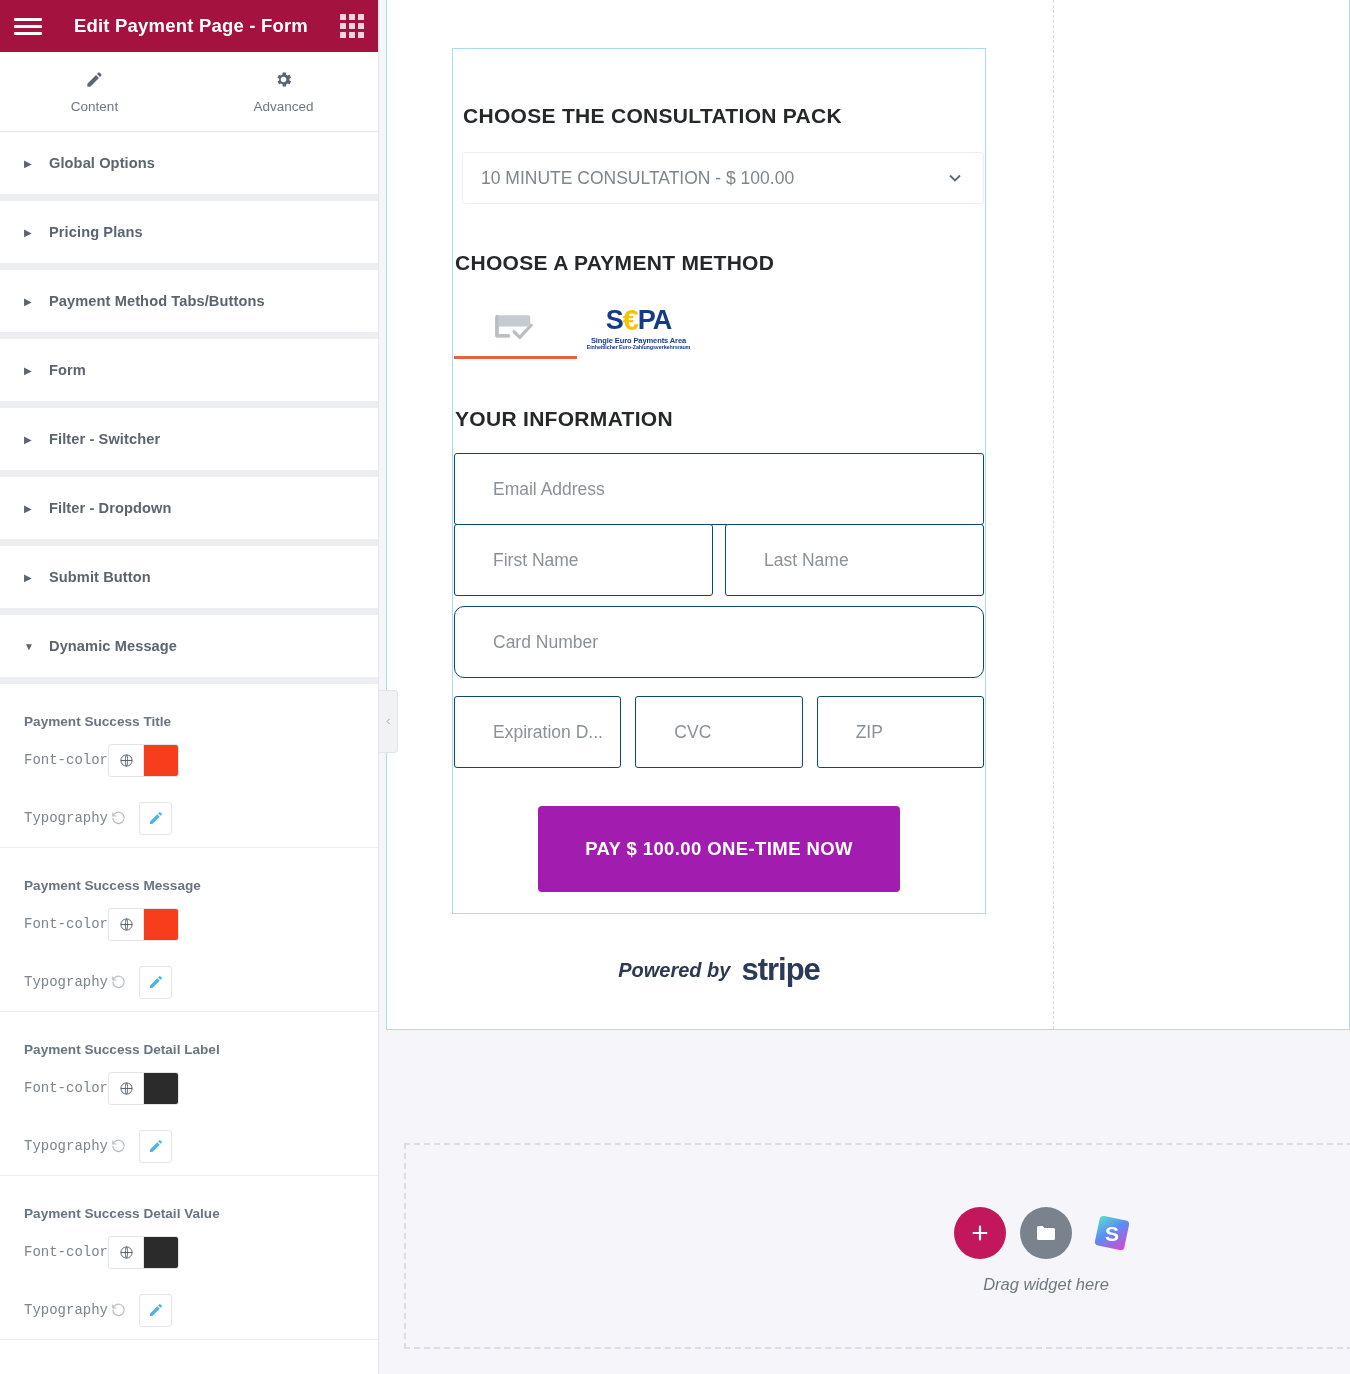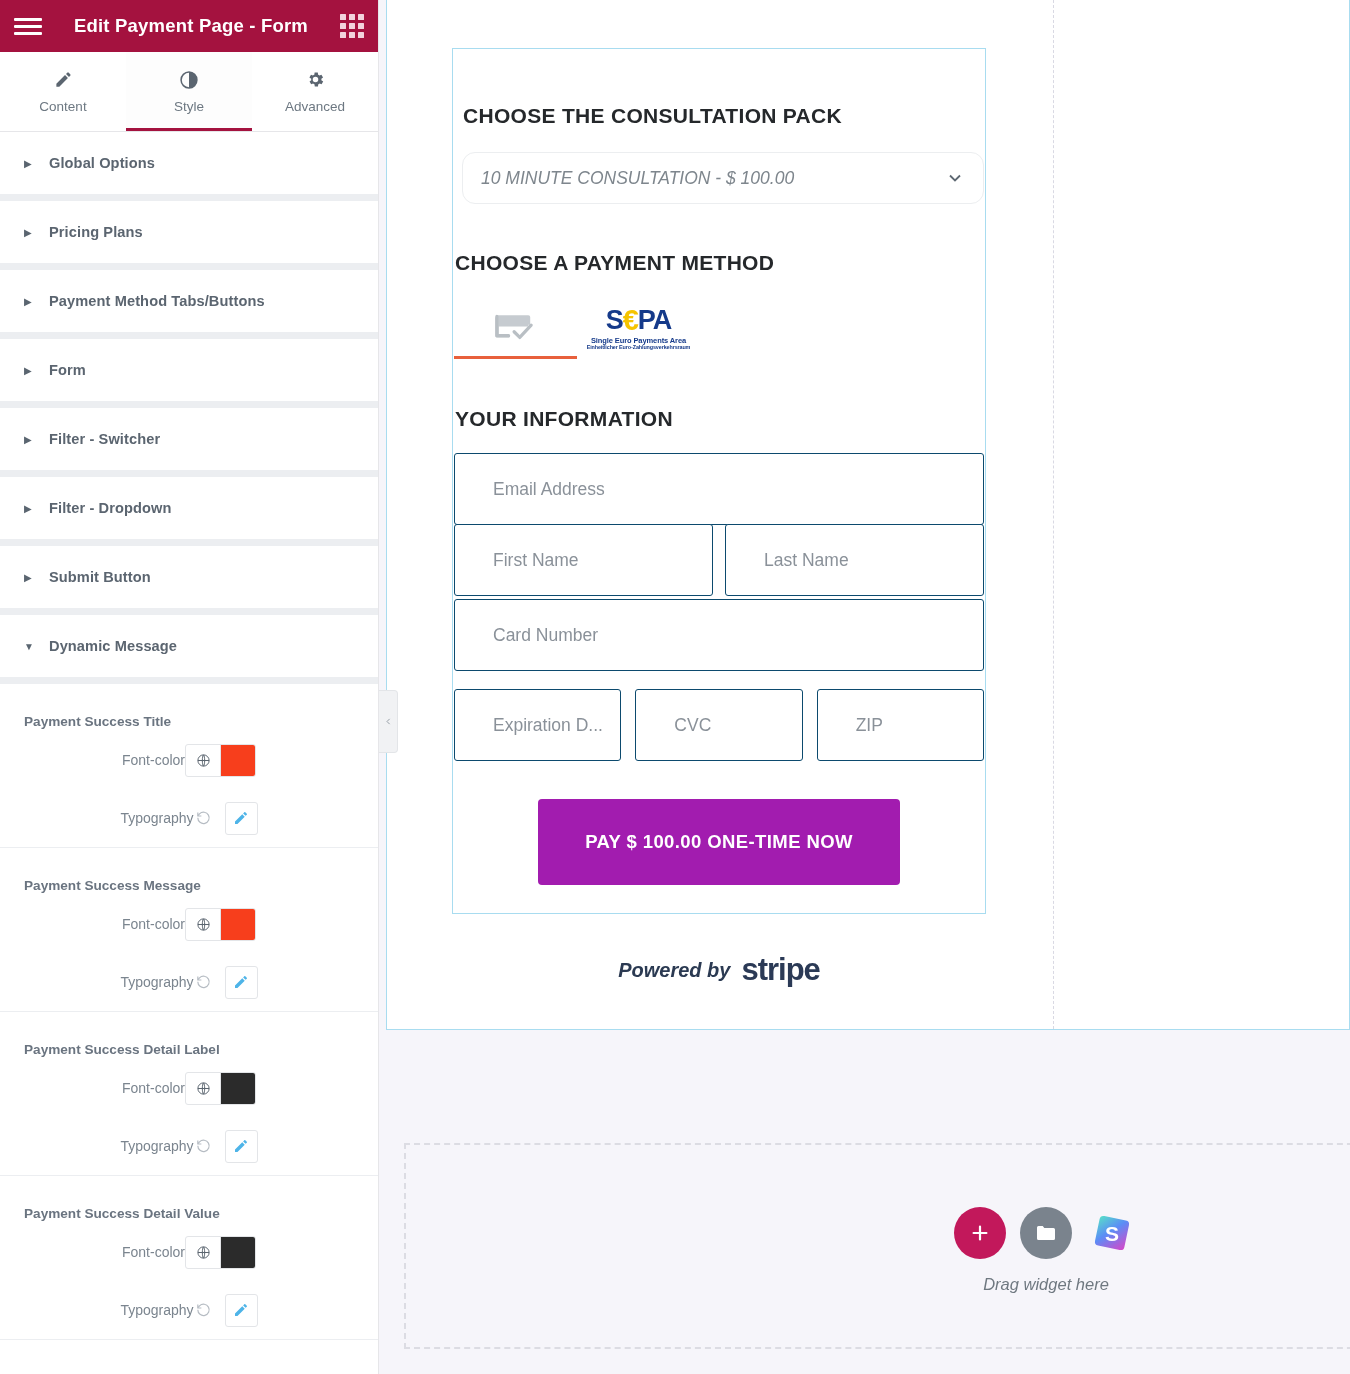--- a/index.html
+++ b/index.html
@@ -42,21 +42,21 @@
   .sections { }
   .section-row {
     height: 69px; background: #fff; display: flex; align-items: center;
     padding: 0 24px; cursor: pointer; border-bottom: 7px solid #eceef1;
   }
   .caret { width: 16px; color: #5a6570; font-size: 10px; margin-right: 9px; display:inline-block; }
   .section-label { font-size: 14.6px; font-weight: bold; color: #5b6570; letter-spacing: .1px; }
 
   .ctrl-group { background: #fff; padding: 0 24px; border-bottom: 1px solid #eceef1; }
   .group-title { font-size: 13.6px; font-weight: bold; color: #6a7480; padding: 30px 0 2px; }
-  .ctrl-row { height: 58px; display: flex; align-items: center; justify-content: center; }
+  .ctrl-row { height: 58px; display: flex; align-items: center; justify-content: flex-start; font-family: Liberation Mono, monospace; }
   .ctrl-label { font-size: 14px; color: #7b858f; }
   .ctrl-right { display: flex; align-items: center; gap: 11px; }
 
   .color-ctl { display: flex; border: 1px solid #e3e5e8; border-radius: 3px; overflow: hidden;
     height: 33px; cursor: pointer; background:#fff; }
   .globe-box { width: 35px; display: flex; align-items: center; justify-content: center;
     border-right: 1px solid #e3e5e8; color: #5c6670; }
   .swatch { width: 34px; }
 
   .reset-btn { width: 20px; height: 20px; color: #b6bcc3; cursor: pointer; display:flex;
@@ -83,23 +83,23 @@
 
   .form-widget {
     position: absolute; left: 65px; top: 48px; width: 534px; height: 866px;
     border: 1px solid #a8dcf0; background: #fff; padding: 0 0;
   }
   .fw-inner { padding: 0 1px; }
   .fw-heading { font-size: 21px; font-weight: bold; color: #25282b; letter-spacing: .3px;
     padding-left: 1px; }
   .sec-pack { padding: 55px 0 0 8px; }
   .select-box {
-    margin-top: 24px; height: 52px; border: 1px solid #eceef0; border-radius: 13px;
+    margin-top: 24px; height: 52px; border: 1px solid #eceef0; border-radius: 3px;
     display: flex; align-items: center; padding: 0 18px; justify-content: space-between;
-    cursor: pointer; background:#fff;font-style:italic;
+    cursor: pointer; background:#fff;
   }
   .select-val { font-size: 17.5px; color: #7e868d; }
   .chev { color: #5e6872; font-size: 17px; display:flex; }
 
   .sec-method { padding-top: 47px; }
   .methods { display: flex; align-items: flex-end; gap: 0; margin-top: 22px; }
   .method-tab { width: 123px; height: 62px; display: flex; align-items: center;
     justify-content: center; cursor: pointer; }
   .method-tab.active { border-bottom: 3px solid #e8603c; }
   .sepa { display: flex; flex-direction: column; align-items: center; line-height: 1; }
@@ -108,21 +108,21 @@
   .sepa-l1 { font-size: 7.5px; font-weight: bold; color: #153a8a; margin-top: 2px; letter-spacing: -.1px; }
   .sepa-l2 { font-size: 5.4px; font-weight: bold; color: #153a8a; margin-top: 1px; letter-spacing: -.1px; }
 
   .sec-info { padding-top: 48px; }
   .fields { margin-top: 22px; }
   .field { border: 1px solid #0c4a6e; height: 72px; display: flex; align-items: center;
     padding: 0 38px; font-size: 17.5px; color: #8a9199; background: #fff; cursor: text; }
   .field.email { border-radius: 3px; }
   .row2 { display: flex; gap: 12px; margin-top: -1px; }
   .row2 .field { flex: 1; border-radius: 3px; }
-  .field.card { margin-top: 3px; border-radius: 3px; }
+  .field.card { margin-top: 10px; border-radius: 10px; }
   .row3 { display: flex; gap: 14px; margin-top: 18px; }
   .row3 .field { flex: 1; border-radius: 3px; overflow: hidden; white-space: nowrap; }
 
   .pay-wrap { display: flex; justify-content: center; margin-top: 38px; }
   .pay-btn { background: #f58266; color: #fff; border: none; border-radius: 4px;
     width: 362px; height: 86px; font-size: 18.5px; font-weight: bold; letter-spacing: .4px;
     cursor: pointer; font-family: "Liberation Sans", sans-serif; }
 
   .stripe-foot { position: absolute; left: 65px; top: 952px; width: 534px;
     display: flex; align-items: center; justify-content: center; gap: 11px; }
@@ -172,29 +172,20 @@
     </div>
 
     <div class="tabs">
       <div class="tab">
         <span class="tab-ico">
           <svg width="19" height="19" viewBox="0 0 24 24" fill="currentColor">
               <path d="M3 17.3V21h3.7L17.6 10.1l-3.7-3.7L3 17.3zM20.7 7c.4-.4.4-1 0-1.4l-2.3-2.3c-.4-.4-1-.4-1.4 0l-1.8 1.8 3.7 3.7L20.7 7z"></path>
             </svg>
         </span>
         <span>Content</span>
-      </div>
-      <div class="tab active">
-        <span class="tab-ico">
-          <svg width="20" height="20" viewBox="0 0 24 24">
-              <circle cx="12" cy="12" r="9.5" fill="none" stroke="currentColor" stroke-width="1.8"></circle>
-              <path d="M12 2.5a9.5 9.5 0 010 19z" fill="currentColor"></path>
-            </svg>
-        </span>
-        <span>Style</span>
       </div>
       <div class="tab">
         <span class="tab-ico">
           <svg width="19" height="19" viewBox="0 0 24 24" fill="currentColor">
               <path d="M19.4 13a7.8 7.8 0 000-2l2.1-1.6-2-3.5-2.5 1a7.6 7.6 0 00-1.7-1l-.4-2.6h-4l-.4 2.6c-.6.2-1.2.6-1.7 1l-2.5-1-2 3.5L6.6 11a7.8 7.8 0 000 2l-2.1 1.6 2 3.5 2.5-1c.5.4 1.1.8 1.7 1l.4 2.6h4l.4-2.6c.6-.2 1.2-.6 1.7-1l2.5 1 2-3.5L19.4 13zM12 15.5A3.5 3.5 0 1115.5 12 3.5 3.5 0 0112 15.5z"></path>
             </svg>
         </span>
         <span>Advanced</span>
       </div>
     </div>

